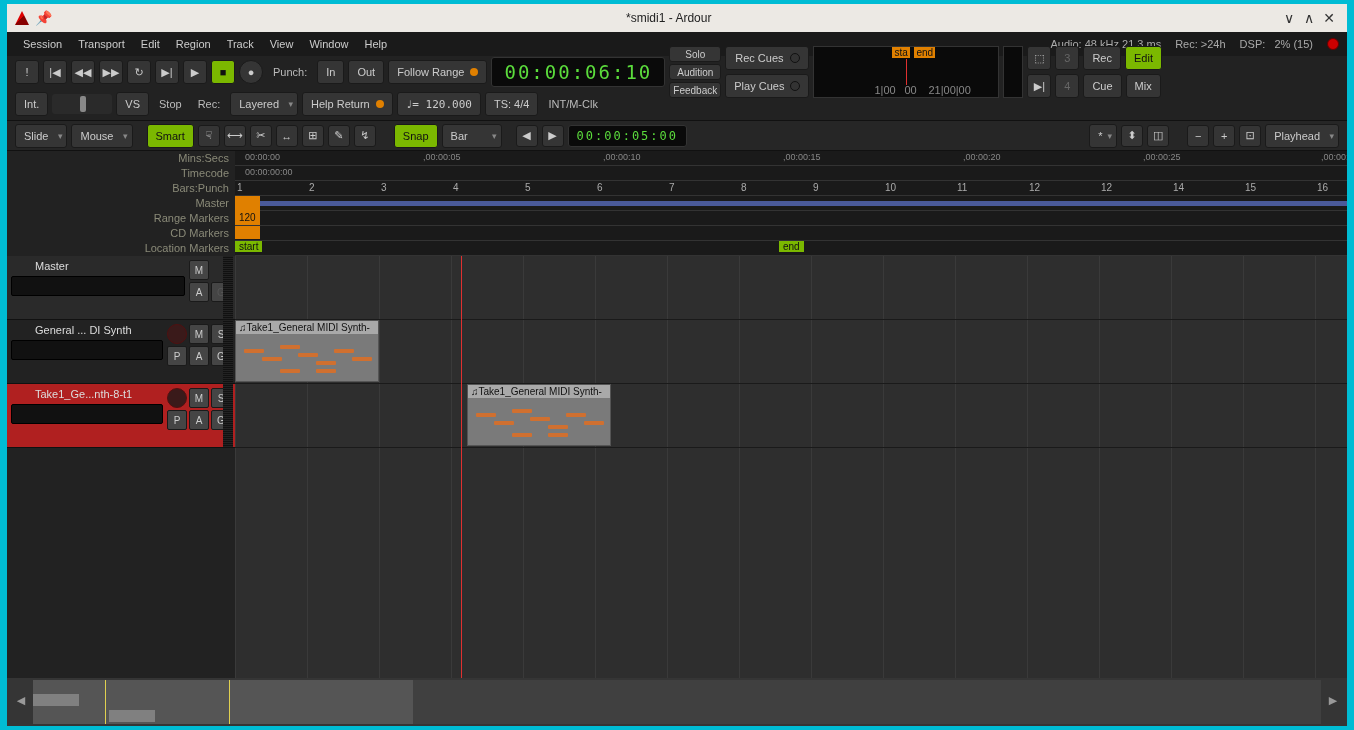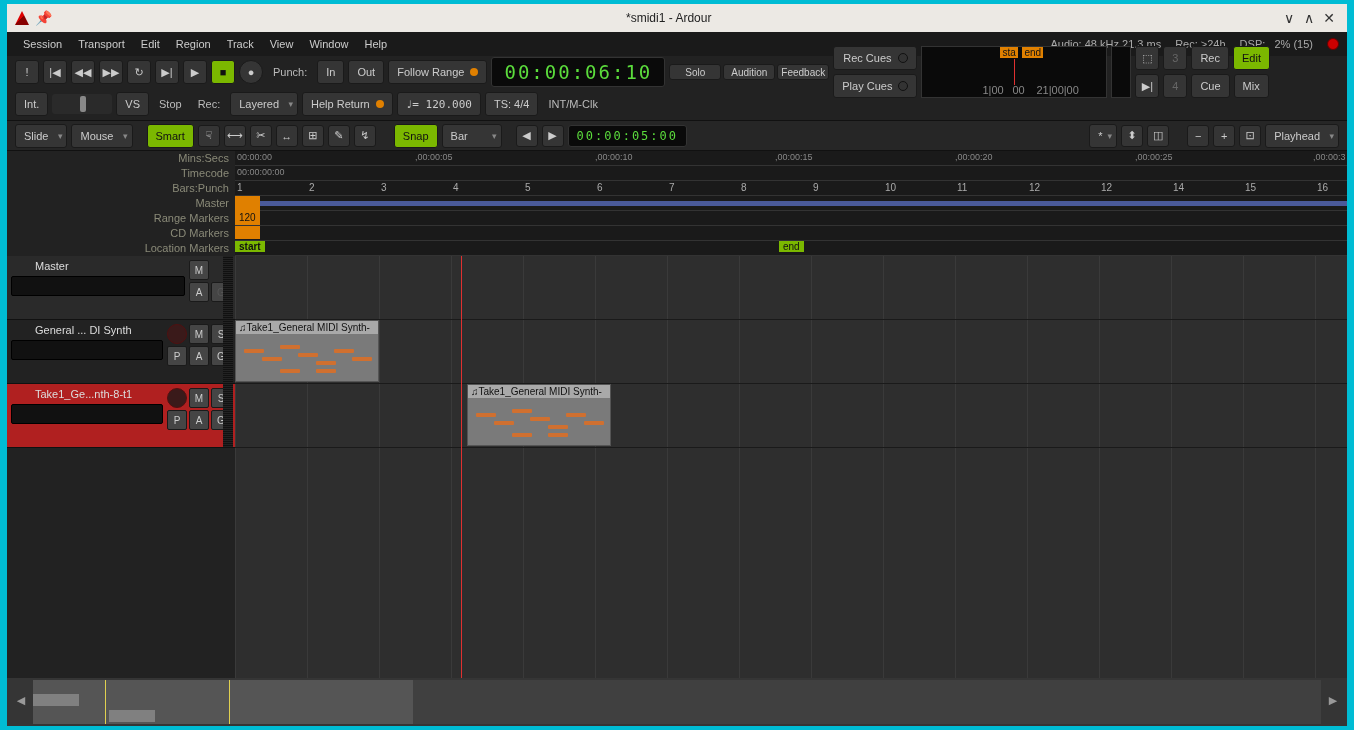--- a/index.html
+++ b/index.html
@@ -19,21 +19,21 @@
 .btn { background: #353535; color: #ccc; border: 1px solid #1a1a1a; border-radius: 3px; height: 24px; display: inline-flex; align-items: center; justify-content: center; padding: 0 8px; cursor: pointer; font-size: 11px; }
 .btn.small { width: 24px; padding: 0; }
 .btn.green { background: #7bb800; color: #111; }
 .btn.orange-led::after { content:""; width:8px; height:8px; border-radius:50%; background:#e08000; margin-left:6px; }
 .btn.off-led::after { content:""; width:8px; height:8px; border-radius:50%; background:#333; border:1px solid #111; margin-left:6px; }
 .dropdown { background: #353535; color: #ccc; border: 1px solid #1a1a1a; border-radius: 3px; height: 24px; padding: 0 18px 0 8px; cursor: pointer; position: relative; display:inline-flex; align-items:center; }
 .dropdown::after { content: "▾"; position: absolute; right: 4px; color: #888; font-size: 9px; }
 .timedisplay { background: #0a0a0a; color: #5bdc3c; font-family: monospace; font-size: 19px; letter-spacing: 2px; padding: 3px 12px; border: 1px solid #333; border-radius: 3px; }
 .timedisplay.cyan { color: #5bdc3c; font-size: 12px; padding: 3px 8px; }
 .label { color: #bbb; padding: 0 6px; }
-.sidebtns { display: flex; gap: 2px; }
+.sidebtns { display: flex; flex-direction: column; gap: 2px; }
 .sidebtns .btn { height: 16px; font-size: 10px; width: 52px; }
 .overview { width: 186px; height: 52px; background: #0a0a0a; border: 1px solid #333; position: relative; color: #888; font-size: 9px; }
 .overview .mark { position: absolute; background: #e08000; color: #111; font-size: 10px; padding: 0 2px; }
 .meter { width: 20px; height: 52px; background: #0a0a0a; border: 1px solid #333; }
 .editrow { height: 30px; display: flex; align-items: center; gap: 4px; padding: 2px 8px; background: #262626; border-bottom: 1px solid #111; }
 .icon-btn { width: 22px; height: 22px; background: #353535; border: 1px solid #1a1a1a; border-radius: 3px; cursor: pointer; display: inline-flex; align-items: center; justify-content: center; color: #ccc; }
 .editor { flex: 1; display: flex; flex-direction: column; background: #2e2e2e; overflow: hidden; position: relative; }
 .rulers { display: flex; }
 .ruler-labels { width: 228px; background: #222; text-align: right; color: #8a8a78; font-size: 10px; }
 .ruler-labels div { height: 15px; padding-right: 6px; line-height: 15px; }
@@ -62,21 +62,21 @@
 .region .region-title { background: rgba(200,200,200,0.6); color: #111; font-size: 10px; padding: 1px 3px; white-space: nowrap; overflow: hidden; }
 .midi-note { position: absolute; height: 4px; background: #d07030; border-radius: 1px; }
 .playhead { position: absolute; top: 0; bottom: 0; width: 1px; background: #e03030; z-index: 100; }
 .playhead::before { content:""; position:absolute; top:-7px; left:-5px; width:0; height:0; border-left:5px solid transparent; border-right:5px solid transparent; border-top:7px solid #e03030; }
 .summary { height: 48px; background: #353535; display: flex; align-items: center; padding: 0 6px; gap: 4px; }
 .summary-canvas { flex: 1; height: 44px; background: #404040; position: relative; }
 .sc-block { position: absolute; background: #808080; }
 .sc-selline { position: absolute; top: 0; bottom: 0; width: 1px; background: #e0d050; }
 .arrow-btn { width: 16px; height: 16px; color: #999; cursor: pointer; text-align: center; }
 .meter-bars { position: absolute; right: 2px; top: 0; width: 10px; height: 100%; display: flex; flex-direction: column; gap: 1px; justify-content: flex-end; background: repeating-linear-gradient(to bottom, #222 0, #222 1px, #111 1px, #111 2px); }
-.ruler-tick { position: absolute; color: #888; font-size: 9px; top: 1px; }
+.ruler-tick { position: absolute; color: #888; font-size: 9px; top: 1px; margin-left: 8px; }
 .bars-tick { position: absolute; color: #aaa; font-size: 10px; top: 31px; }
 </style>
 </head>
 <body>
 
 <div class="window">
 
   <div class="titlebar">
     <div class="logo"></div>
     <span class="pin">📌</span>
@@ -223,21 +223,21 @@
           <span class="ruler-tick" style="left:2px;">00:00:00:00</span>
         </div>
         <div class="ruler-line" style="top:30px;"></div>
         <div class="ruler-line" style="top:45px;">
           <div class="tempo-band" style="top:5px;"></div>
           <div class="tempo-label" style="left:0; top:0;">120</div>
         </div>
         <div class="ruler-line" style="top:60px;"></div>
         <div class="ruler-line" style="top:75px;"></div>
         <div class="ruler-line" style="top:90px;">
-          <div class="marker" style="left:0;font-weight:bold;">start</div>
+          <div class="marker" style="left:0;">start</div>
           <div class="marker" style="left:544px;">end</div>
         </div>
 
         <span class="bars-tick" style="left:2px;">1</span>
         <span class="bars-tick" style="left:74px;">2</span>
         <span class="bars-tick" style="left:146px;">3</span>
         <span class="bars-tick" style="left:218px;">4</span>
         <span class="bars-tick" style="left:290px;">5</span>
         <span class="bars-tick" style="left:362px;">6</span>
         <span class="bars-tick" style="left:434px;">7</span>

